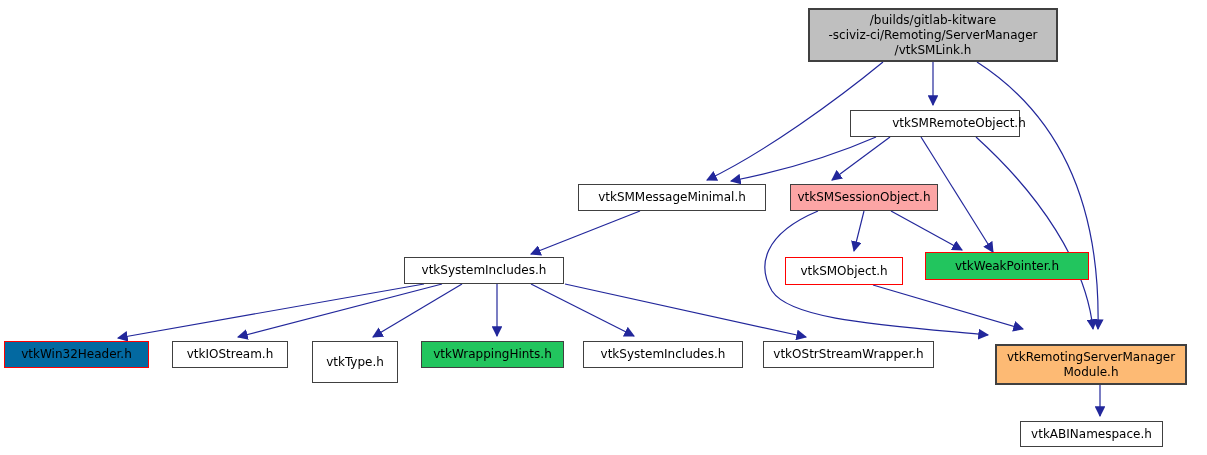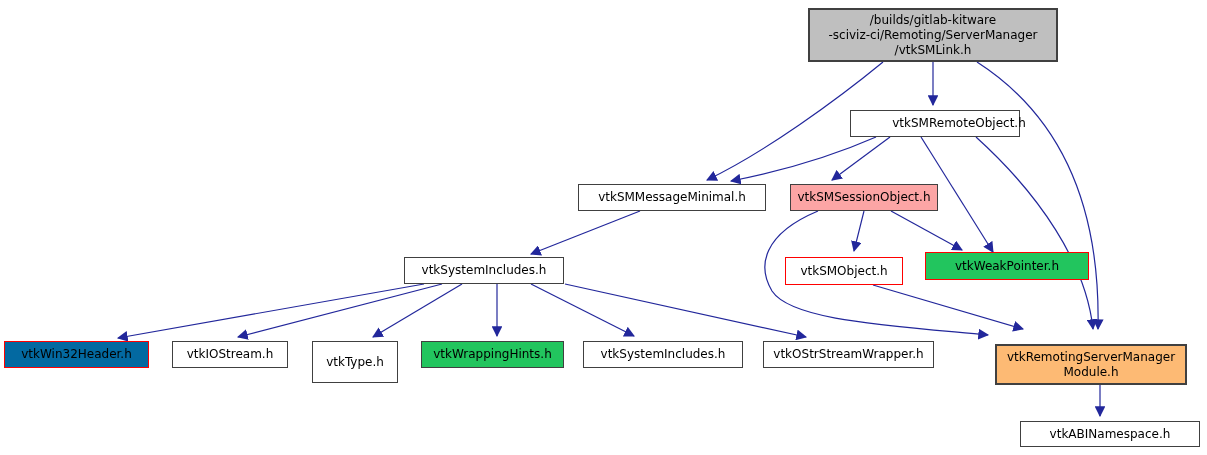--- a/index.html
+++ b/index.html
@@ -108,17 +108,17 @@
       <div class="node" style="left: 583px; top: 341px; width: 160px; height: 27px; background: rgb(255, 255, 255); border: 1px solid rgb(64, 64, 64);">
         <span class="line">vtkSystemIncludes.h</span>
       </div>
       <div class="node" style="left: 763px; top: 341px; width: 171px; height: 27px; background: rgb(255, 255, 255); border: 1px solid rgb(64, 64, 64);">
         <span class="line">vtkOStrStreamWrapper.h</span>
       </div>
       <div class="node" style="left: 995px; top: 334px; width: 192px; height: 41px; background: #fdba74; border: 2px solid rgb(64, 64, 64); margin-top: 10px;">
         <span class="line">vtkRemotingServerManager</span>
         <span class="line">Module.h</span>
       </div>
-      <div class="node" style="left: 1020px; top: 421px; width: 180px; height: 26px; background: rgb(255, 255, 255); border: 1px solid rgb(64, 64, 64);">
+      <div class="node" style="left: 1020px; top: 421px; width: 143px; height: 26px; background: rgb(255, 255, 255); border: 1px solid rgb(64, 64, 64);">
         <span class="line">vtkABINamespace.h</span>
       </div>
     </div>
 </div>
 
 </body></html>

